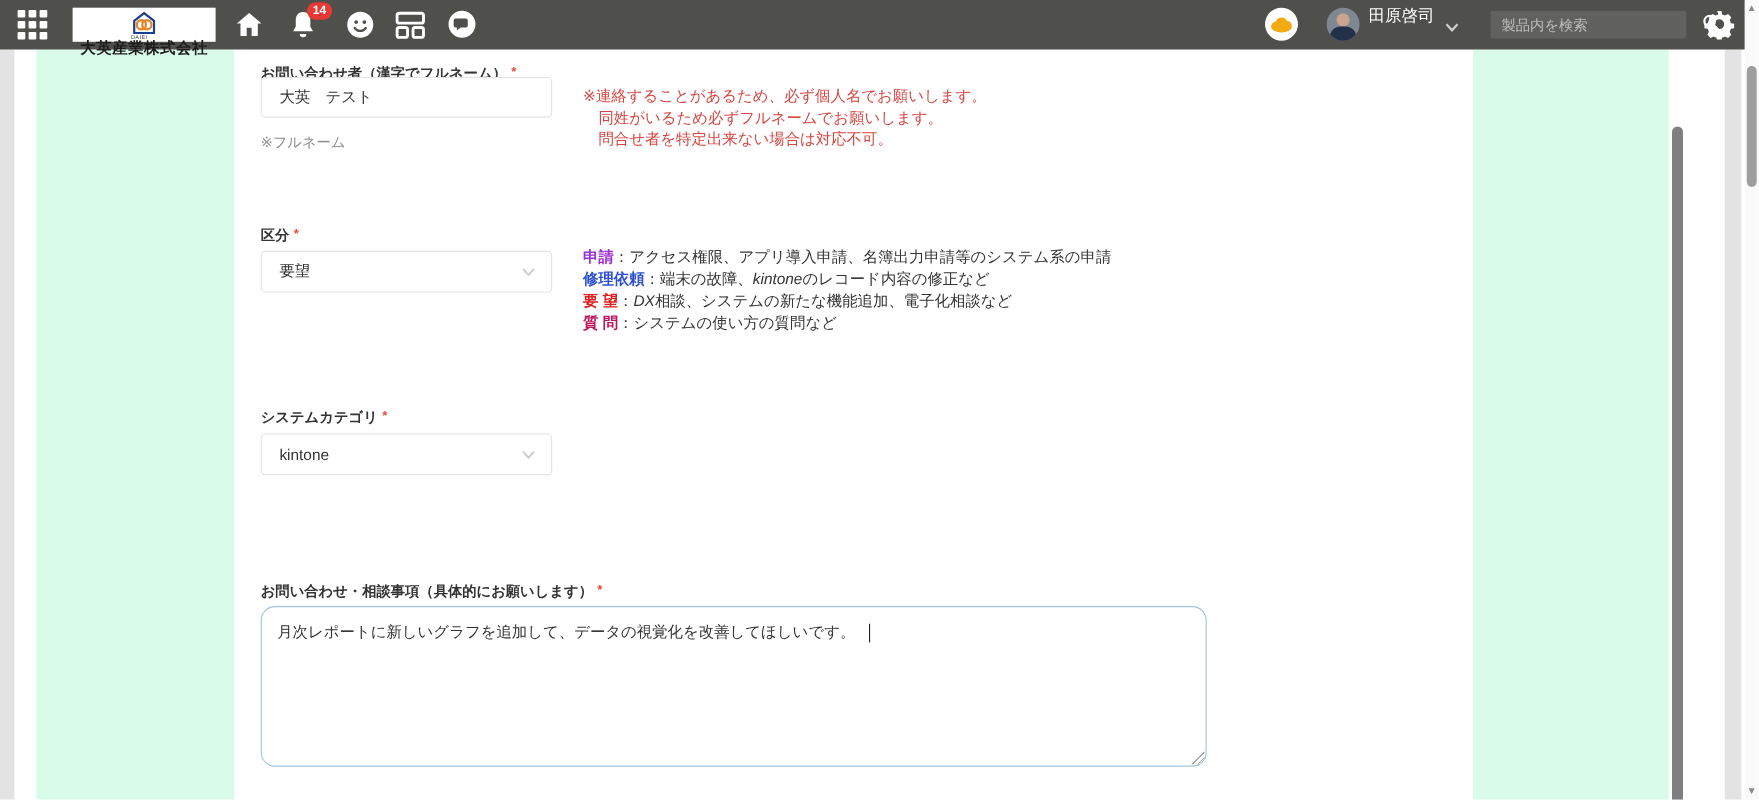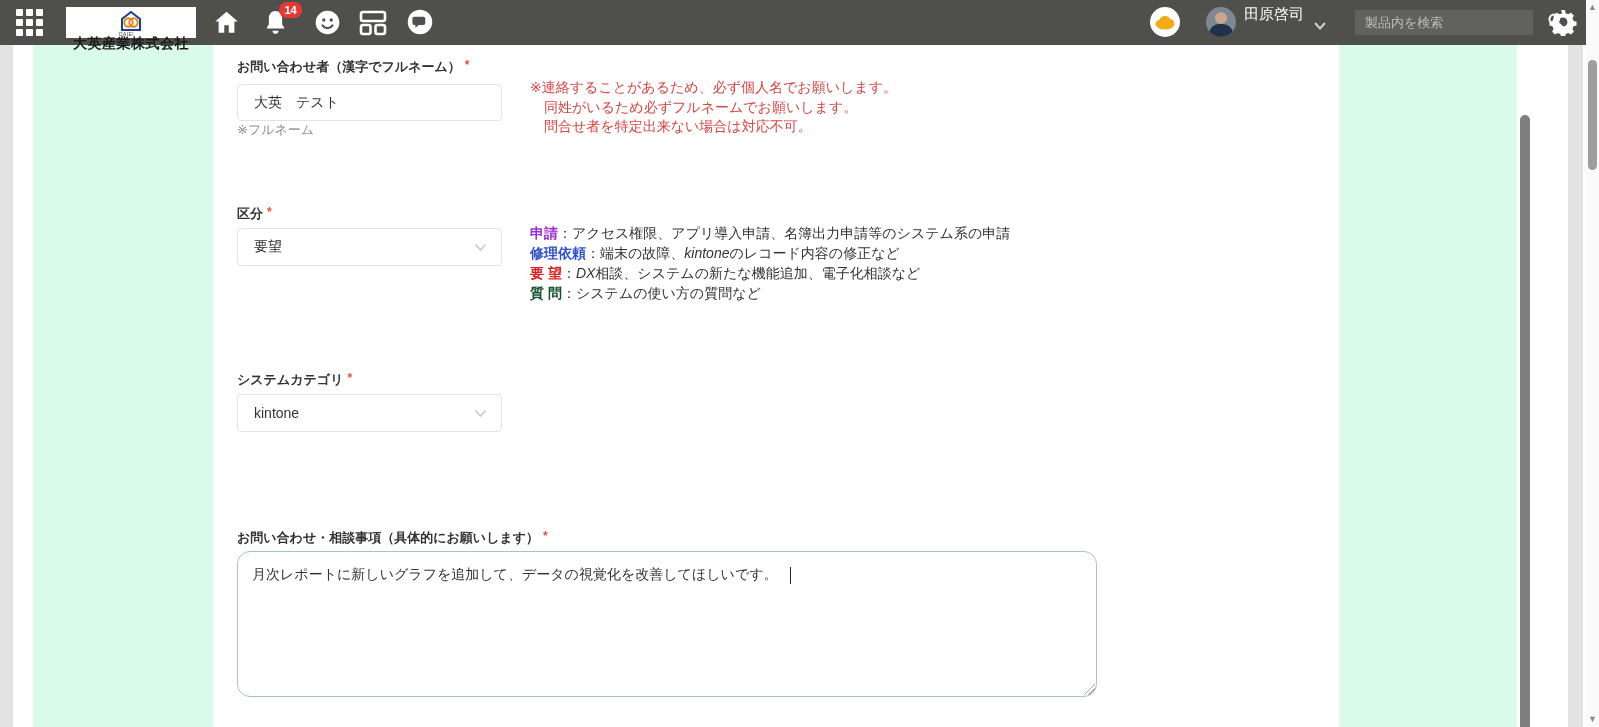--- a/index.html
+++ b/index.html
@@ -183,21 +183,21 @@
   <div class="win-arrow" style="top:3px;">▲</div>
   <div class="win-thumb"></div>
   <div class="win-arrow" style="bottom:3px;">▼</div>
 </div>
 
 <div>
 
   <div class="field-label" style="left:237px; top:58px;">
     <span>お問い合わせ者（漢字でフルネーム）</span><span class="req" style="color: rgb(231, 76, 60);">*</span>
   </div>
-  <div class="text-input" style="left:237px; top:84px;">
+  <div class="text-input" style="left:237px; top:70px;">
     <span>大英　テスト</span>
   </div>
   <div class="hint" style="left:237px; top:121px;">※フルネーム</div>
 
   <div class="note-block" style="left: 530px; top: 78px; color: rgb(214, 69, 65);">
     <div>※連絡することがあるため、必ず個人名でお願いします。</div>
     <div class="indent">同姓がいるため必ずフルネームでお願いします。</div>
     <div class="indent">問合せ者を特定出来ない場合は対応不可。</div>
   </div>
 
@@ -217,21 +217,21 @@
     <div>
       <span class="help-term" style="color: rgb(155, 48, 208);">申請</span><span>：アクセス権限、アプリ導入申請、名簿出力申請等のシステム系の申請</span><i></i><span></span>
     </div>
     <div>
       <span class="help-term" style="color: rgb(43, 79, 208);">修理依頼</span><span>：端末の故障、</span><i>kintone</i><span>のレコード内容の修正など</span>
     </div>
     <div>
       <span class="help-term" style="color: rgb(221, 32, 32);">要 望</span><span>：</span><i>DX</i><span>相談、システムの新たな機能追加、電子化相談など</span>
     </div>
     <div>
-      <span class="help-term" style="color: #14532d; text-align: center;">質 問</span><span>：システムの使い方の質問など</span><i></i><span></span>
+      <span class="help-term" style="color: #be185d; text-align: center;">質 問</span><span>：システムの使い方の質問など</span><i></i><span></span>
     </div>
   </div>
 
   <div class="field-label" style="left:237px; top:371px;">
     <span>システムカテゴリ</span><span class="req" style="color: rgb(231, 76, 60);">*</span>
   </div>
   <div class="dropdown" style="left:237px; top:394px;">
     <span>kintone</span>
     <span>
       <svg width="13" height="9" viewBox="0 0 13 9">

